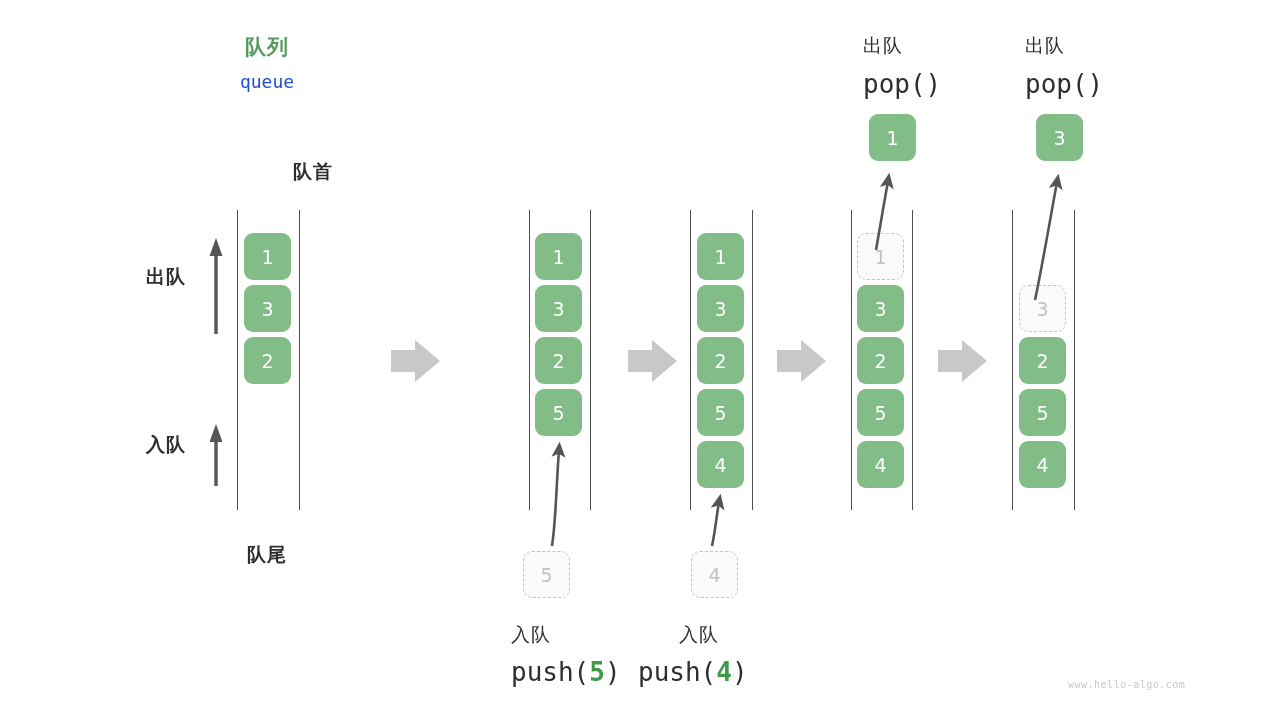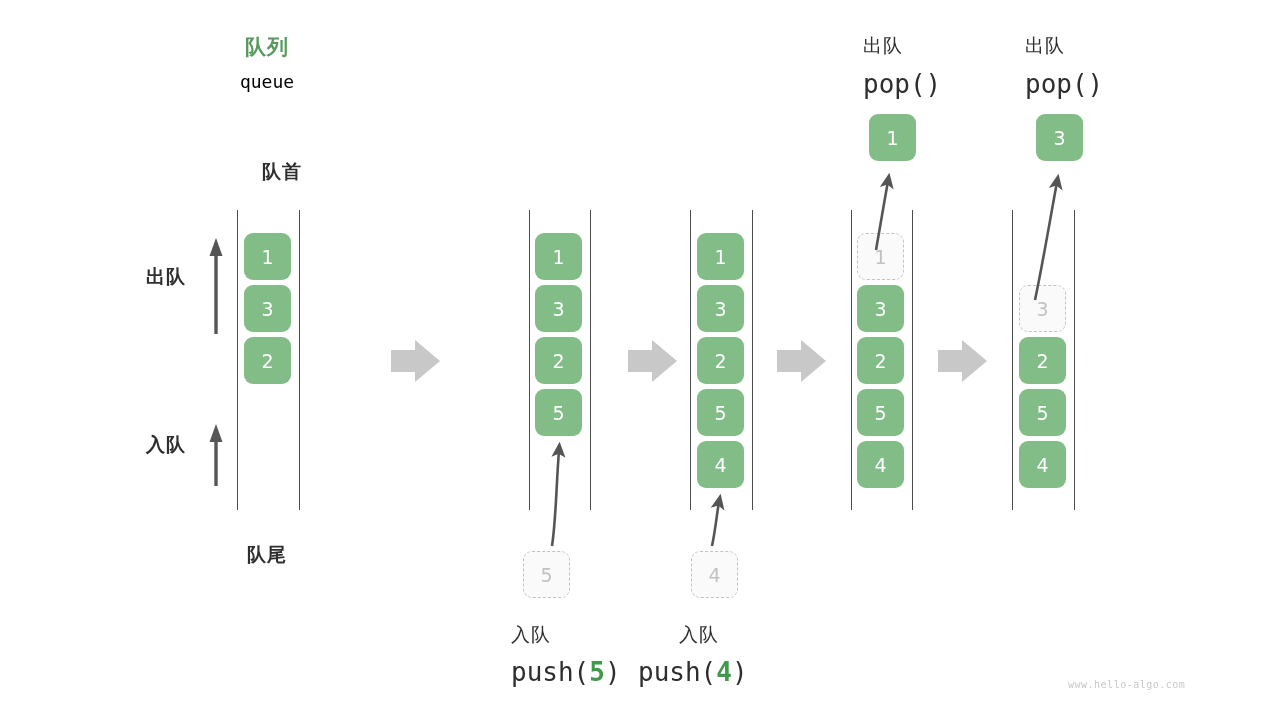--- a/index.html
+++ b/index.html
@@ -24,21 +24,21 @@
     font-size: 21px;
     font-weight: bold;
     color: #569a5c;
     text-align: center;
     letter-spacing: 1px;
     white-space: nowrap;
   }
   .title-code {
     font-family: "DejaVu Sans Mono", "Liberation Mono", monospace;
     font-size: 18px;
-    color: #000000;
+    color: #1d4ed8;
     text-align: center;
     white-space: nowrap;
   }
   .side-label {
     font-size: 19px;
     font-weight: bold;
     color: #2e2e2e;
     text-align: center;
     white-space: nowrap;
     letter-spacing: 1px;
@@ -107,21 +107,21 @@
   }
 </style>
 </head>
 <body>
 
 <div id="stage">
 
   <div class="abs title-cn" style="left:207px; top:33px; width:120px;">队列</div>
   <div class="abs title-code" style="left:207px; top:71px; width:120px;">queue</div>
 
-  <div class="abs side-label" style="left:222px; top:159px; width:120px;">队首</div>
+  <div class="abs side-label" style="left:213px; top:159px; width:120px;text-align:right;">队首</div>
   <div class="abs side-label" style="left:207px; top:542px; width:120px;">队尾</div>
 
   <div class="abs op-label-cn" style="left:146px; top:264px;">出队</div>
   <div class="abs op-label-cn" style="left:146px; top:432px;">入队</div>
 
   <div class="abs rail" style="left:237px; top:210px; height:300px;"></div>
   <div class="abs rail" style="left:299px; top:210px; height:300px;"></div>
 
   <div class="abs box" style="left:244px; top:233px;">1</div>
   <div class="abs box" style="left:244px; top:285px;">3</div>

